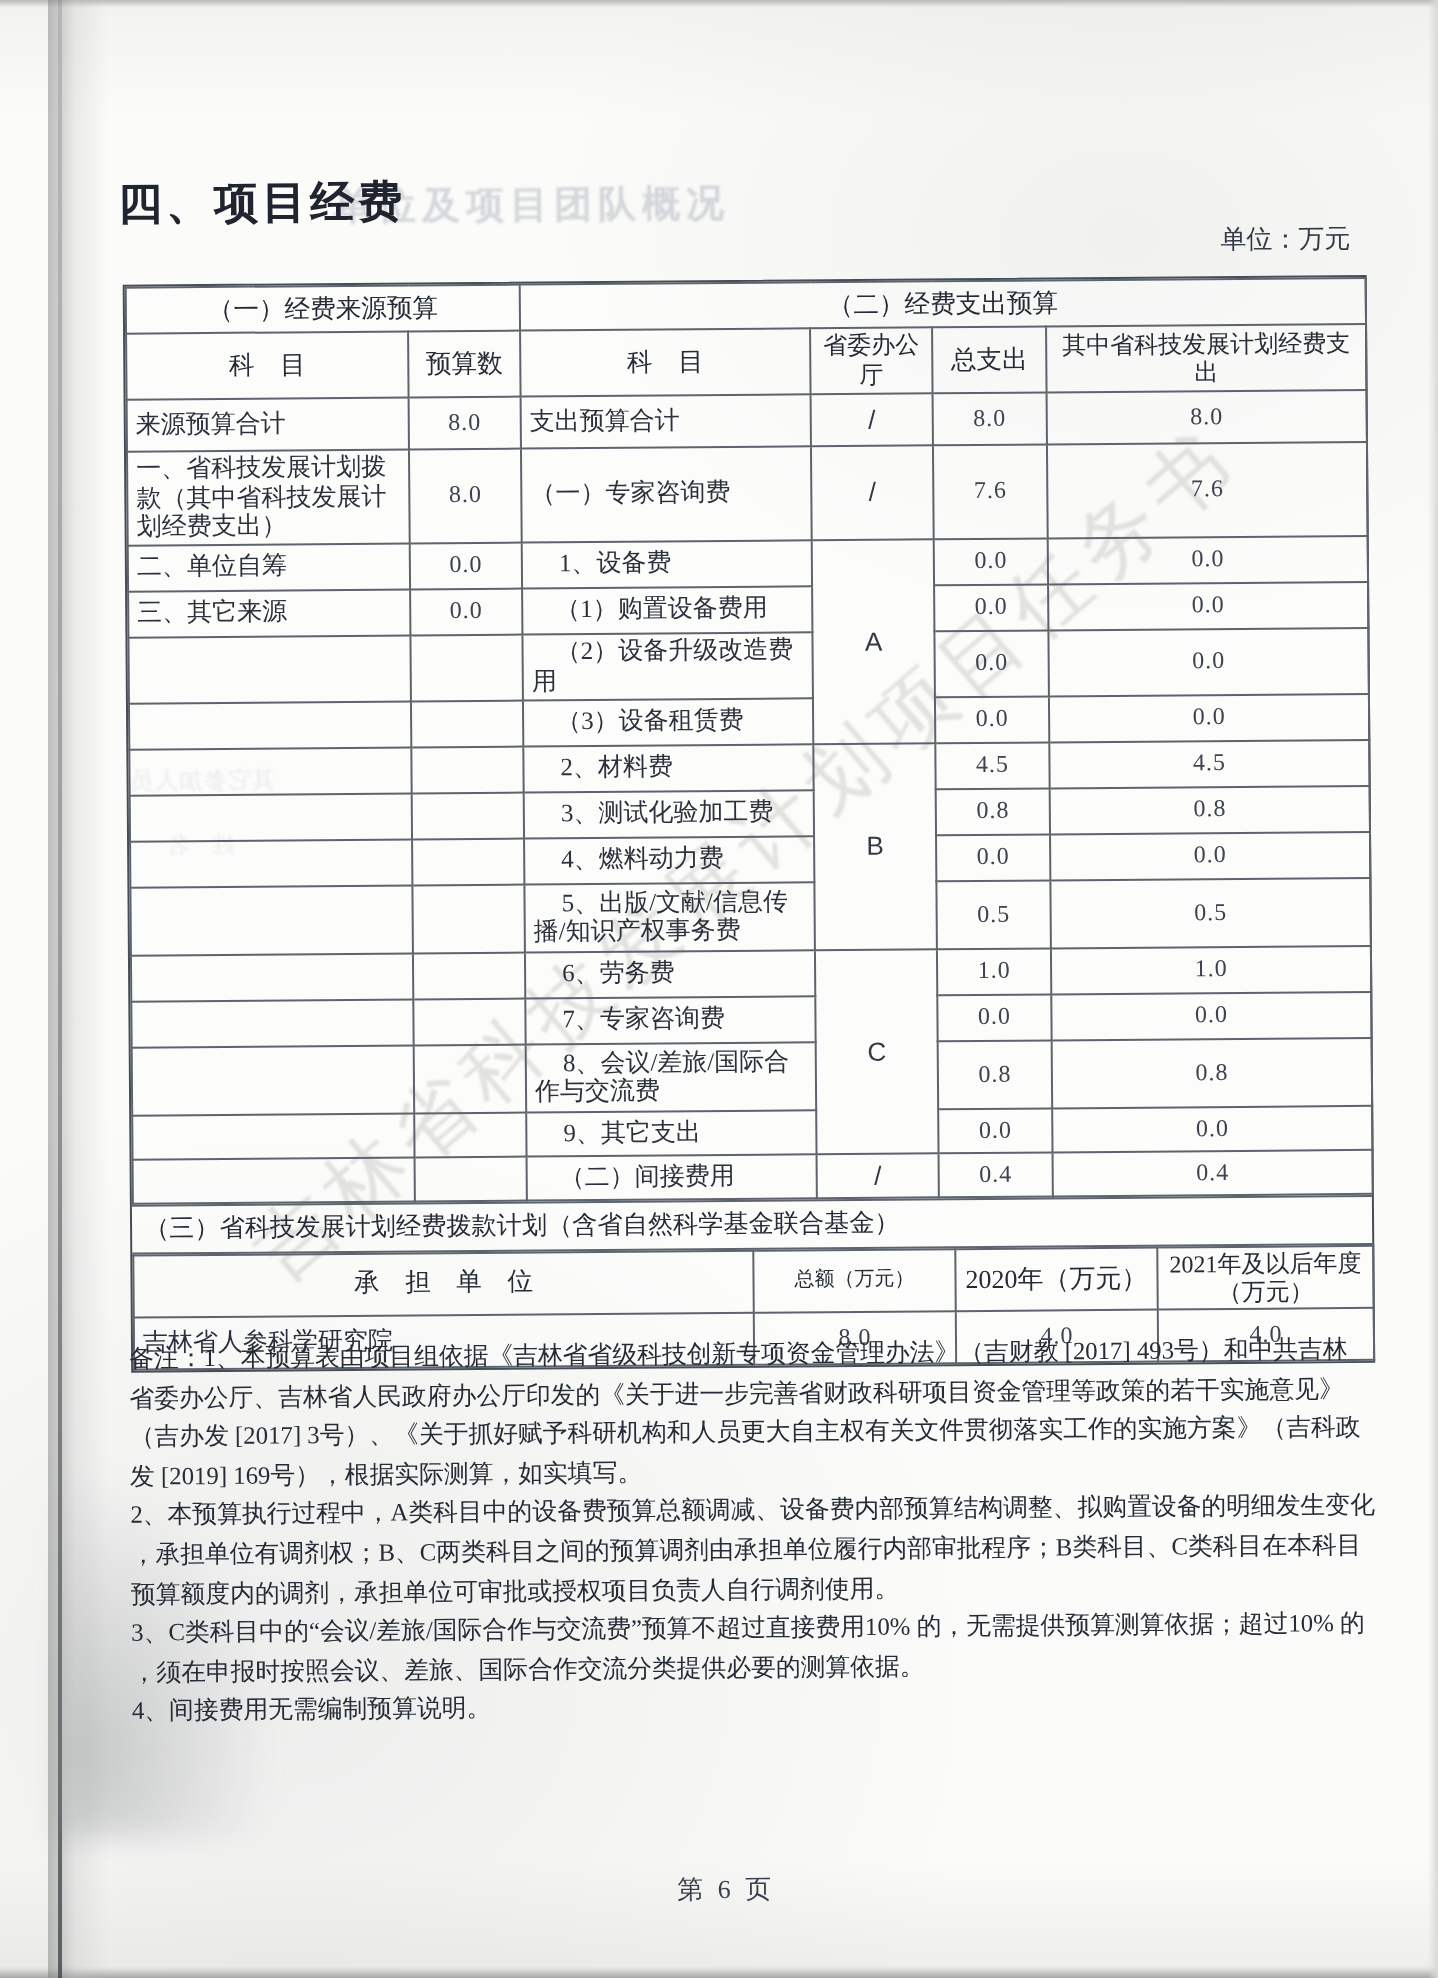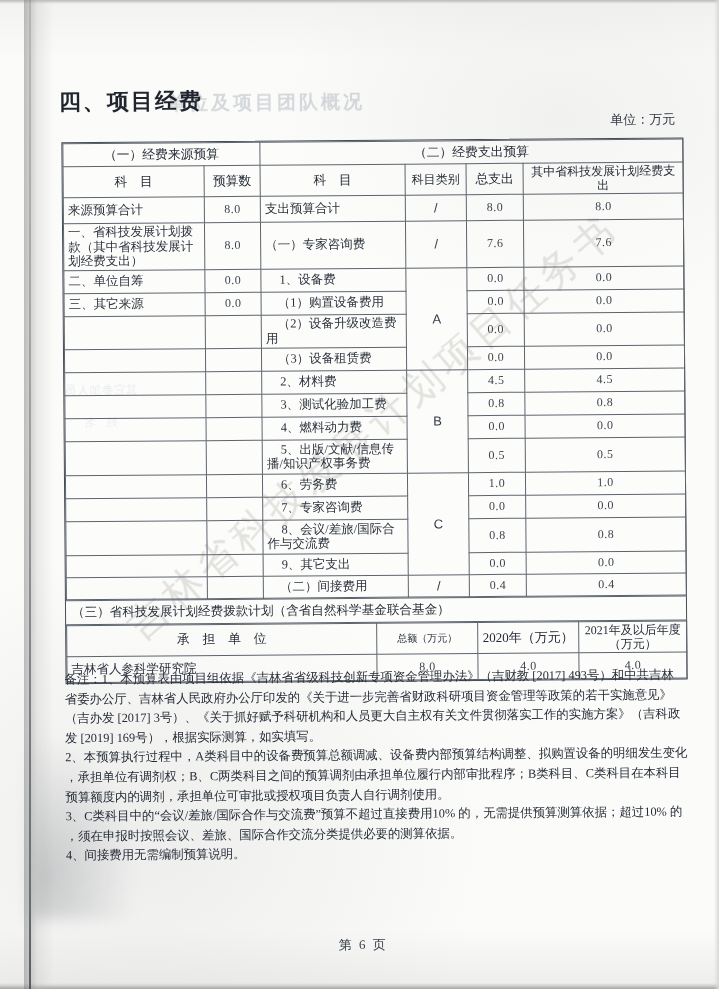--- a/index.html
+++ b/index.html
@@ -97,21 +97,21 @@
         </colgroup>
       <tbody>
           <tr style="height:23px">
         <td colspan="2" class="c hd">（一）经费来源预算</td>
         <td colspan="4" class="c hd">（二）经费支出预算</td>
       </tr>
       <tr style="height:30px">
         <td class="c hd">科　目</td>
         <td class="c hd">预算数</td>
         <td class="c hd">科　目</td>
-        <td class="c hd" style="font-size:12px">科目类别</td>
+        <td class="c hd" style="font-size:12px">省委办公厅</td>
         <td class="c hd">总支出</td>
         <td class="c hd" style="font-size:12px;line-height:14px">其中省科技发展计划经费支出</td>
       </tr>
       <tr style="height:26px">
         <td class="l">来源预算合计</td>
         <td class="val">8.0</td>
         <td class="l">支出预算合计</td>
         <td class="cat">/</td>
         <td class="val">8.0</td>
         <td class="val">8.0</td>

